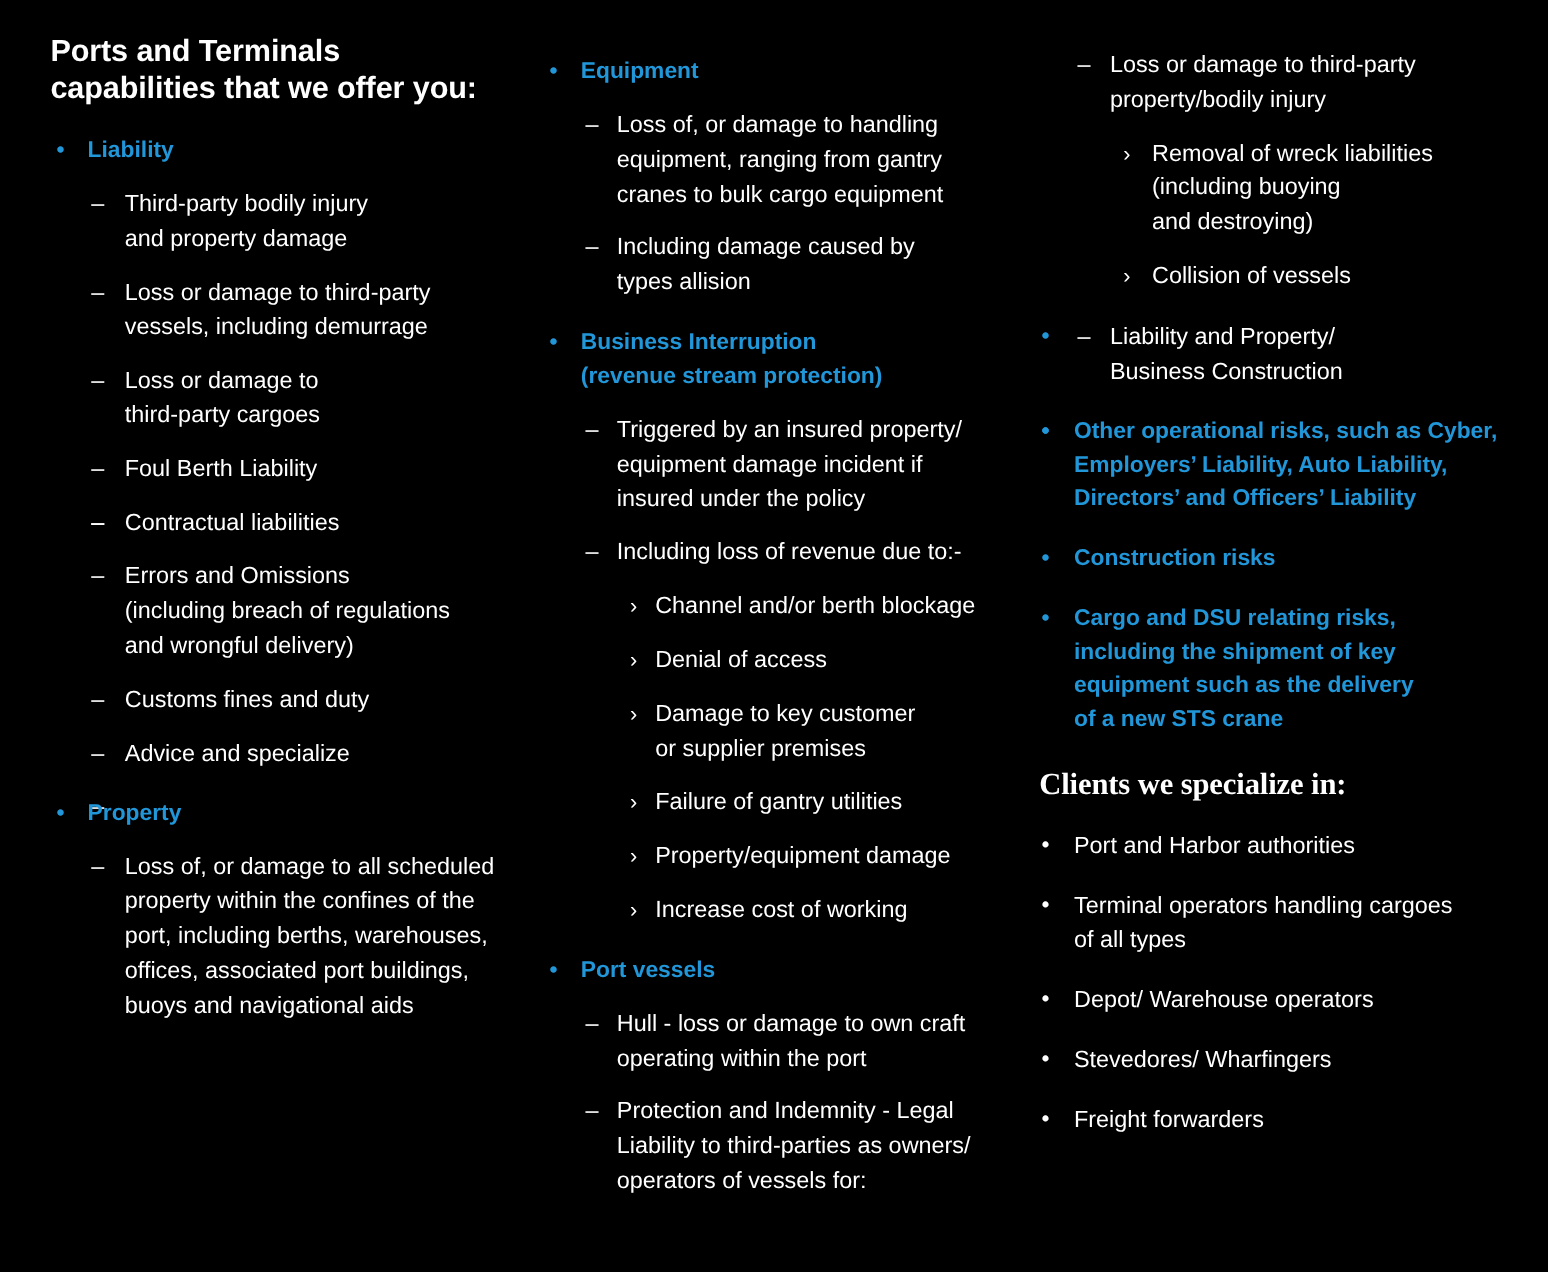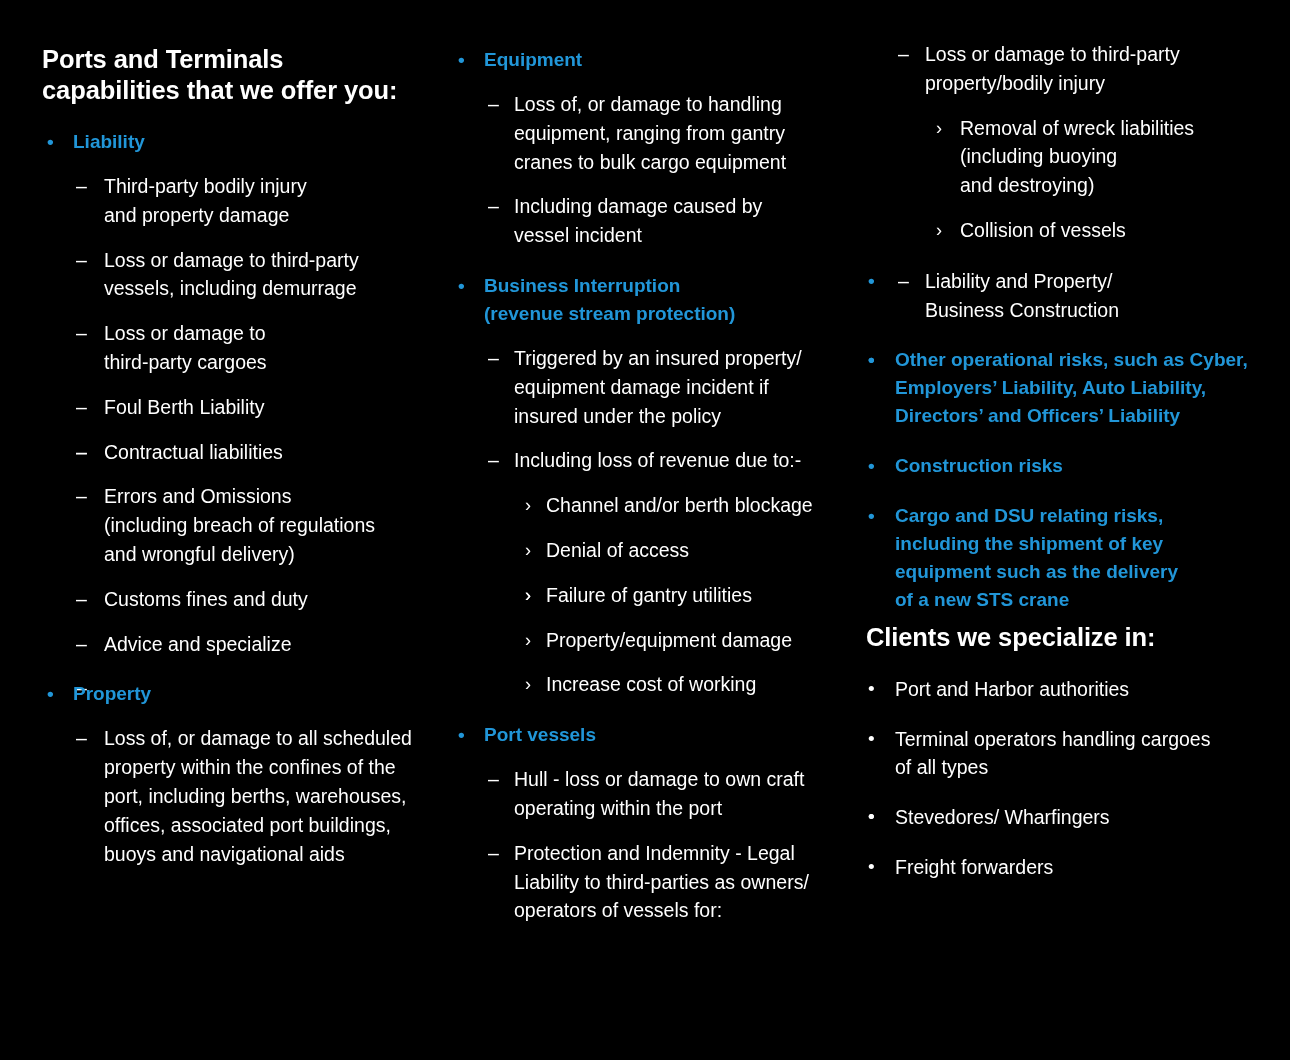--- a/index.html
+++ b/index.html
@@ -17,21 +17,21 @@
   .col-2 { left:455px; width:400px; }
   .col-3 { left:866px; width:400px; }
 
   h1.section-title {
     color:#ffffff;
     font-size:25.5px;
     font-weight:bold;
     line-height:31px;
     letter-spacing:-0.1px;
   }
-  .title-block { padding-top:44px; }
+  .title-block { padding-top:28px; }
   .title-block-2 { padding-top:24px; }
 
   ul { list-style:none; }
 
   
   li.lvl1 {
     position:relative;
     padding-left:31px;
     margin-top:22px;
     color:#2196d8;
@@ -91,21 +91,21 @@
   .col-3 li.lvl1 > .bullet { left:2px; }
 
   .col-2 li.lvl1 { padding-left:29px; }
   .col-2 li.lvl1 > .bullet { left:3px; }
   .col-2 li.lvl2 { padding-left:59px; }
   .col-2 li.lvl2 > .bullet { left:33px; }
   .col-2 li.lvl3 { padding-left:91px; }
   .col-2 li.lvl3 > .bullet { left:70px; }
 
   .list-top { margin-top:10px; }
-  .clients-heading { margin-top:8px; }
+  .clients-heading { margin-top:24px;font-family:Liberation Serif, serif; }
   .clients-list li.lvl1 { margin-top:22px; }
   .nobreak { white-space:pre-line; }
 </style>
 </head>
 <body>
 
 <div class="slide">
 
   <div class="col col-1">
     <div class="title-block">
@@ -139,30 +139,31 @@
   </div>
 
   <div class="col col-2">
     <div class="title-block-2"></div>
     <ul id="list-col2">
         <li class="lvl1"><span class="bullet">•</span><span class="nobreak">Equipment</span></li>
         <li class="lvl2"><span class="bullet">–</span><span class="nobreak">Loss of, or damage to handling
 equipment, ranging from gantry
 cranes to bulk cargo equipment</span></li>
         <li class="lvl2"><span class="bullet">–</span><span class="nobreak">Including damage caused by
- vessel incident</span></li>
+ types allision</span></li>
         <li class="lvl1"><span class="bullet">•</span><span class="nobreak">Business Interruption
 (revenue stream protection)</span></li>
         <li class="lvl2"><span class="bullet">–</span><span class="nobreak">Triggered by an insured property/
 equipment damage incident if
 insured under the policy</span></li>
         <li class="lvl2"><span class="bullet">–</span><span class="nobreak">Including loss of revenue due to:-</span></li>
         <li class="lvl3"><span class="bullet">›</span><span class="nobreak">Channel and/or berth blockage</span></li>
         <li class="lvl3"><span class="bullet">›</span><span class="nobreak">Denial of access</span></li>
-        <li class="lvl3"><span class="bullet">›</span></li>
+        <li class="lvl3"><span class="bullet">›</span><span class="nobreak">Damage to key customer
+or supplier premises</span></li>
         <li class="lvl3"><span class="bullet">›</span><span class="nobreak">Failure of gantry utilities</span></li>
         <li class="lvl3"><span class="bullet">›</span><span class="nobreak">Property/equipment damage</span></li>
         <li class="lvl3"><span class="bullet">›</span><span class="nobreak">Increase cost of working</span></li>
         <li class="lvl1"><span class="bullet">•</span><span class="nobreak">Port vessels</span></li>
         <li class="lvl2"><span class="bullet">–</span><span class="nobreak">Hull - loss or damage to own craft
 operating within the port</span></li>
         <li class="lvl2"><span class="bullet">–</span><span class="nobreak">Protection and Indemnity - Legal
 Liability to third-parties as owners/
 operators of vessels for:</span></li>
       </ul>
@@ -188,19 +189,19 @@
         <li class="lvl1"><span class="bullet">•</span><span class="nobreak">Cargo and DSU relating risks,
 including the shipment of key
 equipment such as the delivery
 of a new STS crane</span></li>
       </ul>
     <h1 class="section-title clients-heading">Clients we specialize in:</h1>
     <ul class="clients-list" id="list-clients">
         <li class="lvl1 plain"><span class="bullet">•</span><span class="nobreak">Port and Harbor authorities</span></li>
         <li class="lvl1 plain"><span class="bullet">•</span><span class="nobreak">Terminal operators handling cargoes
 of all types</span></li>
-        <li class="lvl1 plain"><span class="bullet">•</span></li>
+        <li class="lvl1 plain"><span class="bullet">•</span><span class="nobreak">Depot/ Warehouse operators</span></li>
         <li class="lvl1 plain"><span class="bullet">•</span><span class="nobreak">Stevedores/ Wharfingers</span></li>
         <li class="lvl1 plain"><span class="bullet">•</span><span class="nobreak">Freight forwarders</span></li>
       </ul>
   </div>
 
 </div>
 
 </body></html>

